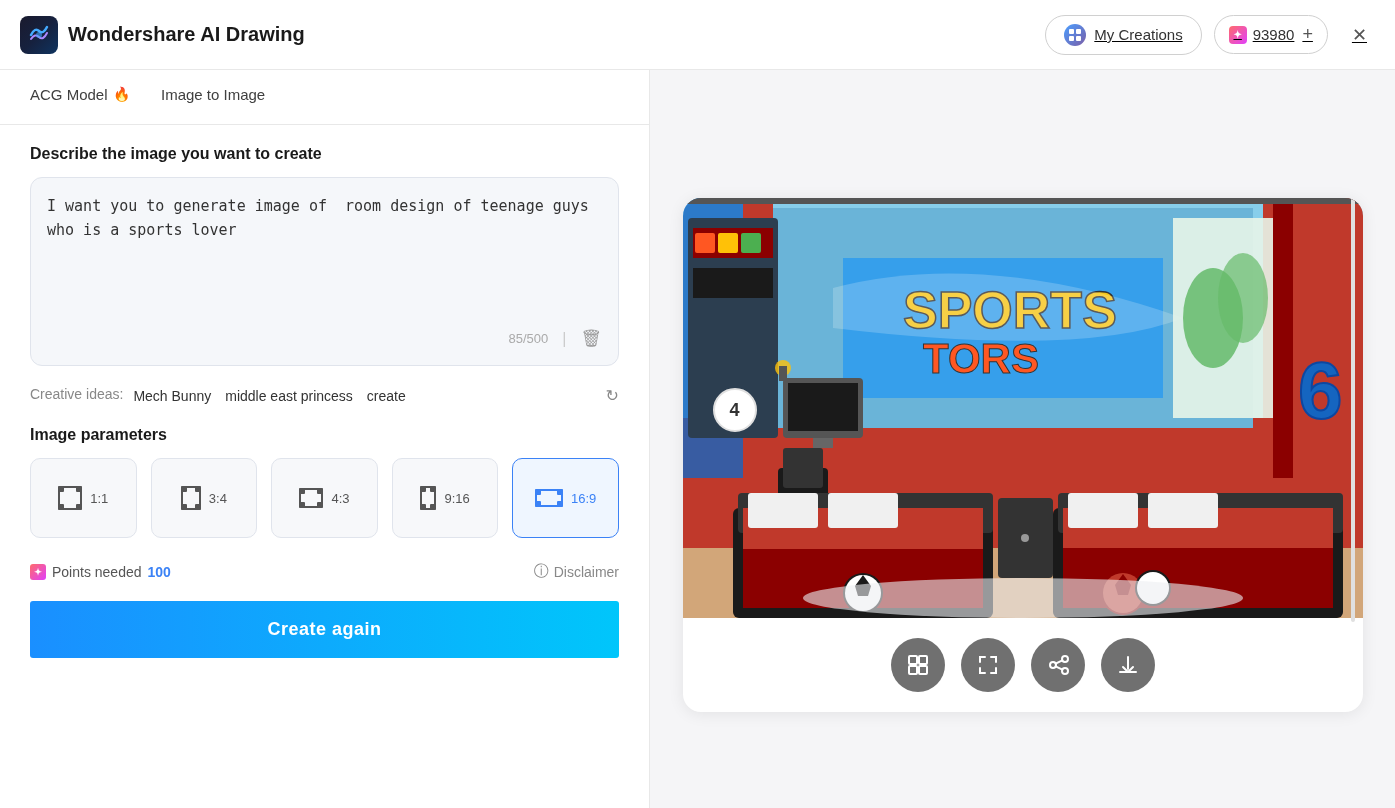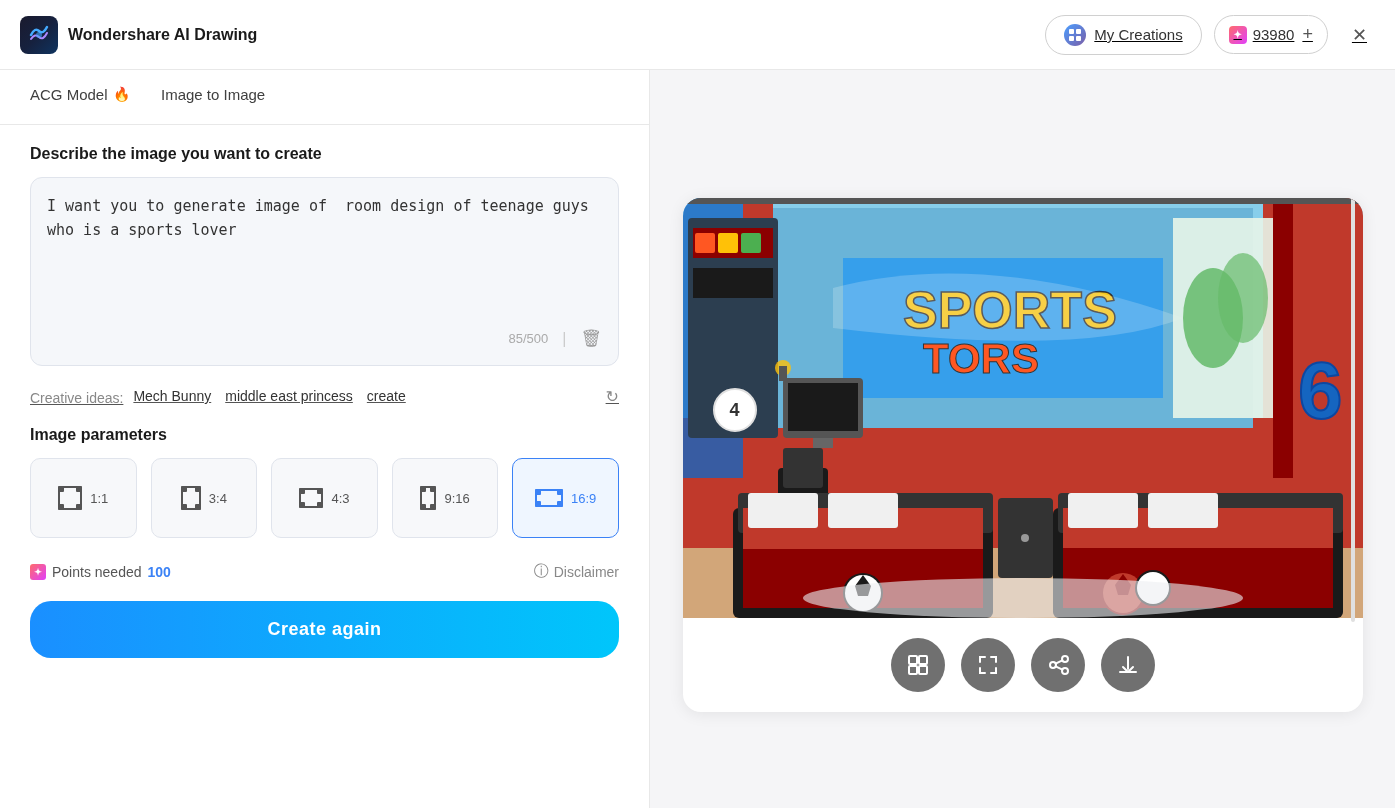--- a/index.html
+++ b/index.html
@@ -32,21 +32,21 @@
       width: 38px;
       height: 38px;
       border-radius: 8px;
       background: linear-gradient(135deg, #1a1a2e, #16213e, #0f3460);
       display: flex;
       align-items: center;
       justify-content: center;
       font-size: 20px;
     }
     .app-title {
-      font-size: 16px;
+      font-size: 20px;
       font-weight: 600;
       color: #1a1a1a;
     }
     .header-right {
       margin-left: auto;
       display: flex;
       align-items: center;
       gap: 12px;
       text-decoration: underline;
     }
@@ -202,25 +202,24 @@
     .trash-btn {
       cursor: pointer;
       color: #999;
       font-size: 17px;
     }
 
     
     .creative-row {
       padding: 10px 30px;
       display: flex;
-      align-items: flex-end;
+      align-items: flex-start;
       gap: 6px;
       font-size: 14px;
       color: #555;
-      text-decoration: underline;
     }
     .creative-label {
       color: #888;
     }
     .creative-idea {
       color: #333;
       cursor: pointer;
       padding: 2px 4px;
     }
     .refresh-btn {
@@ -329,21 +328,21 @@
 
     
     .create-btn-wrap {
       padding: 10px 30px;
     }
     .create-btn {
       width: 100%;
       padding: 18px;
       background: linear-gradient(90deg, #1a8fff, #00c6fb);
       border: none;
-      border-radius: 21px;
+      border-radius: 3px;
       color: white;
       font-size: 18px;
       font-weight: 600;
       cursor: pointer;
       letter-spacing: 0.5px;
     }
 
     
     .right-panel {
       flex: 1;

